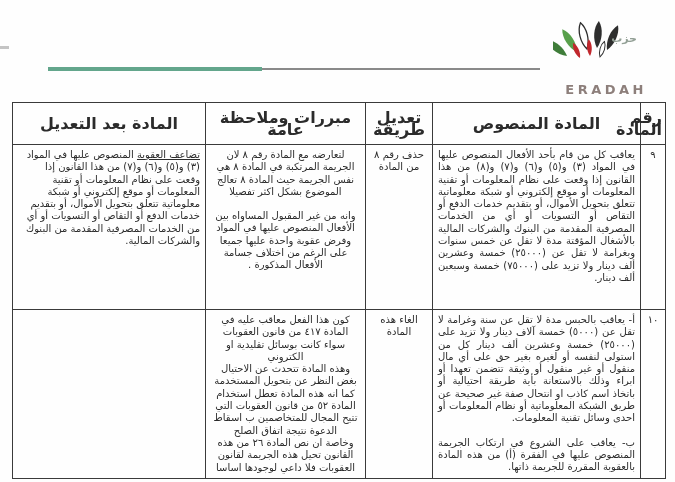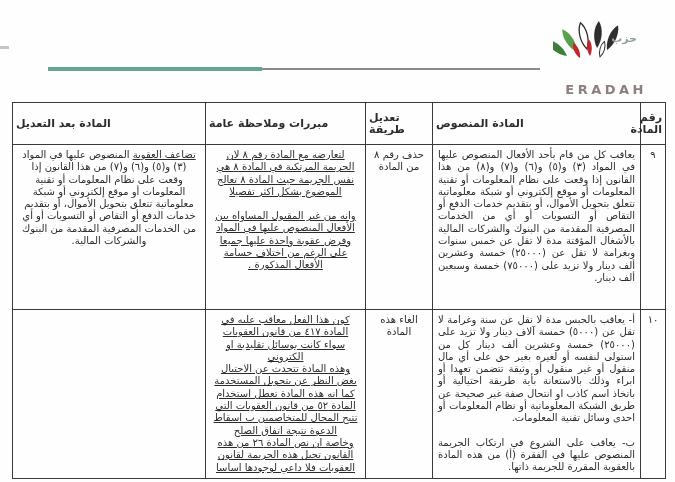--- a/index.html
+++ b/index.html
@@ -46,34 +46,34 @@
   }
   table.amendments td, table.amendments th {
     border: 1.6px solid #3a3a3a;
     vertical-align: top;
     padding: 4px 5px;
     font-size: 10px;
     line-height: 12.3px;
   }
   table.amendments th {
     font-weight: bold;
-    text-align: left;
+    text-align: center;
     vertical-align: middle;
     height: 26px;
     padding: 9px 3px;
-    font-size: 11px;
+    font-size: 16px;
     line-height: 11.5px;
   }
   tr.row-1 { height: 165px; }
   tr.row-2 { height: 167px; }
   td.article-no { text-align: center; padding-top: 10px; font-size: 10.5px; }
   td.original-cell { text-align: justify; text-justify: inter-word; margin-left: 26px; }
   td.amendment-cell { text-align: center; padding-top: 6px; margin-top: 18px; }
-  td.justification-cell { text-align: center; text-decoration: underline; }
-  td.after-cell { text-align: center; }
+  td.justification-cell { text-align: center; }
+  td.after-cell { text-align: right; }
   .para-gap { margin-top: 12px; }
   .u { text-decoration: underline; }
 </style>
 </head>
 <body>
 
 <div class="scan-artifact"></div>
 <div class="divider-green"></div>
 <div class="divider-gray"></div>
 

